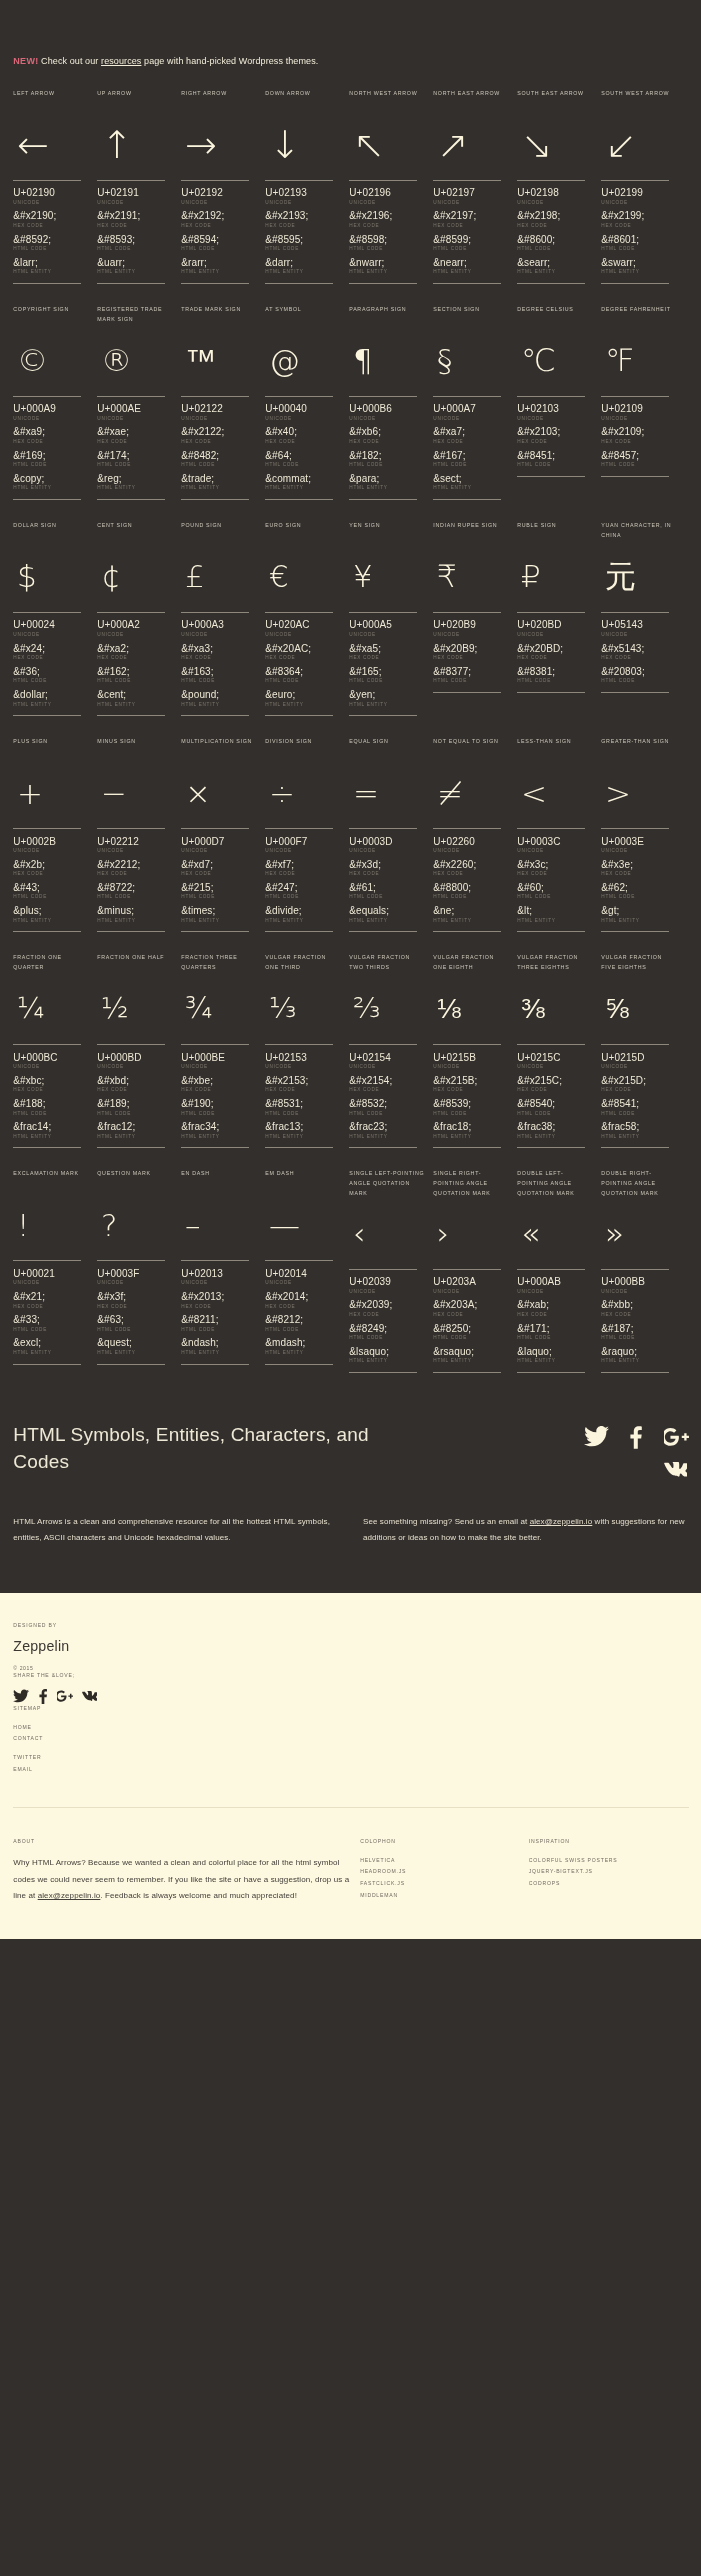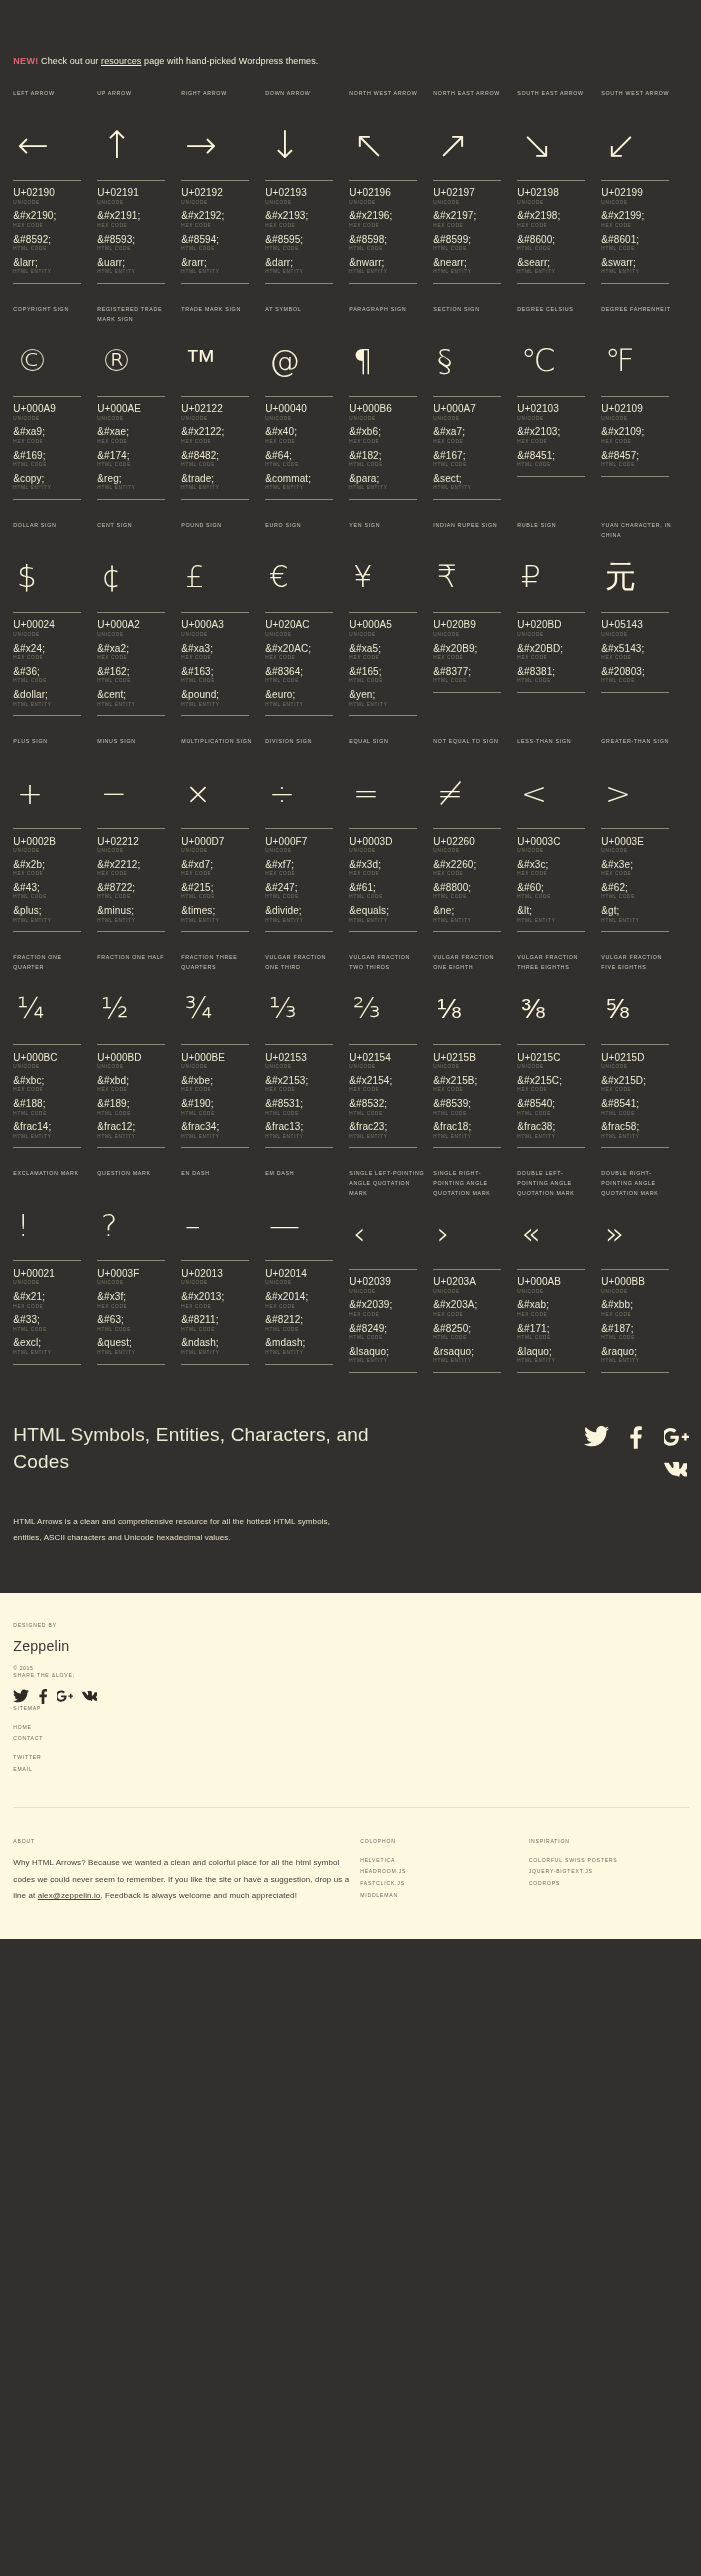--- a/index.html
+++ b/index.html
@@ -1021,20 +1021,21 @@
         <span class="sicon">
           <svg width="23" height="15" viewBox="0 0 24 14">
               <path fill="currentColor" d="M12.9 13.8s.4-.1.7-.4c.2-.3.2-.8.2-.8s0-1.9.9-2.2c.9-.3 2 1.9 3.2 2.7.9.6 1.6.5 1.6.5l3.2 0s1.7-.1.9-1.4c-.1-.1-.5-1-2.4-2.8-2-1.8-1.7-1.5.7-4.7C23.3 2.8 23.9 1 23.7.3c-.2-.7-1.7-.5-1.7-.5l-3.6 0s-.3 0-.5.1c-.2.1-.3.4-.3.4s-.6 1.5-1.3 2.8c-1.6 2.7-2.2 2.8-2.5 2.6-.6-.4-.4-2.2-.4-3.5 0-4-.6-4.2-2.4-4.2H7.4c-.7 0-1.1.2-1.1.2s-.3.1-.4.4c.4.1.9.5.9.5s.6.9.6 2.9c0 .6 0 2.3-.4 2.7-.6.6-1.6-.6-3-3.1C3.3.9 2.7-.2 2.7-.2S2.6-.5 2.4-.6c-.2-.1-.5-.2-.5-.2L-1.5-.7s-.5 0-.7.2c-.2.2 0 .7 0 .7s2.8 6.5 5.9 9.8c2.9 3 6.2 2.8 6.2 2.8h1z" transform="translate(2.5 0.7)"></path>
             </svg>
         </span>
       </div>
     </div>
 
     <div class="about-cols">
       <div class="about-col">HTML Arrows is a clean and comprehensive resource for all the hottest HTML symbols, entities, ASCII characters and Unicode hexadecimal values.</div>
+      <div class="about-col"><span>See something missing? Send us an email at </span><a href="#">alex@zeppelin.io</a><span> with suggestions for new additions or ideas on how to make the site better.</span></div>
     </div>
   </div>
 
   <div class="dark-tail"></div>
 
   <div class="footer">
     <div class="footer-top">
 
       <div class="col-designed">
         <div class="f-head">DESIGNED BY</div>

